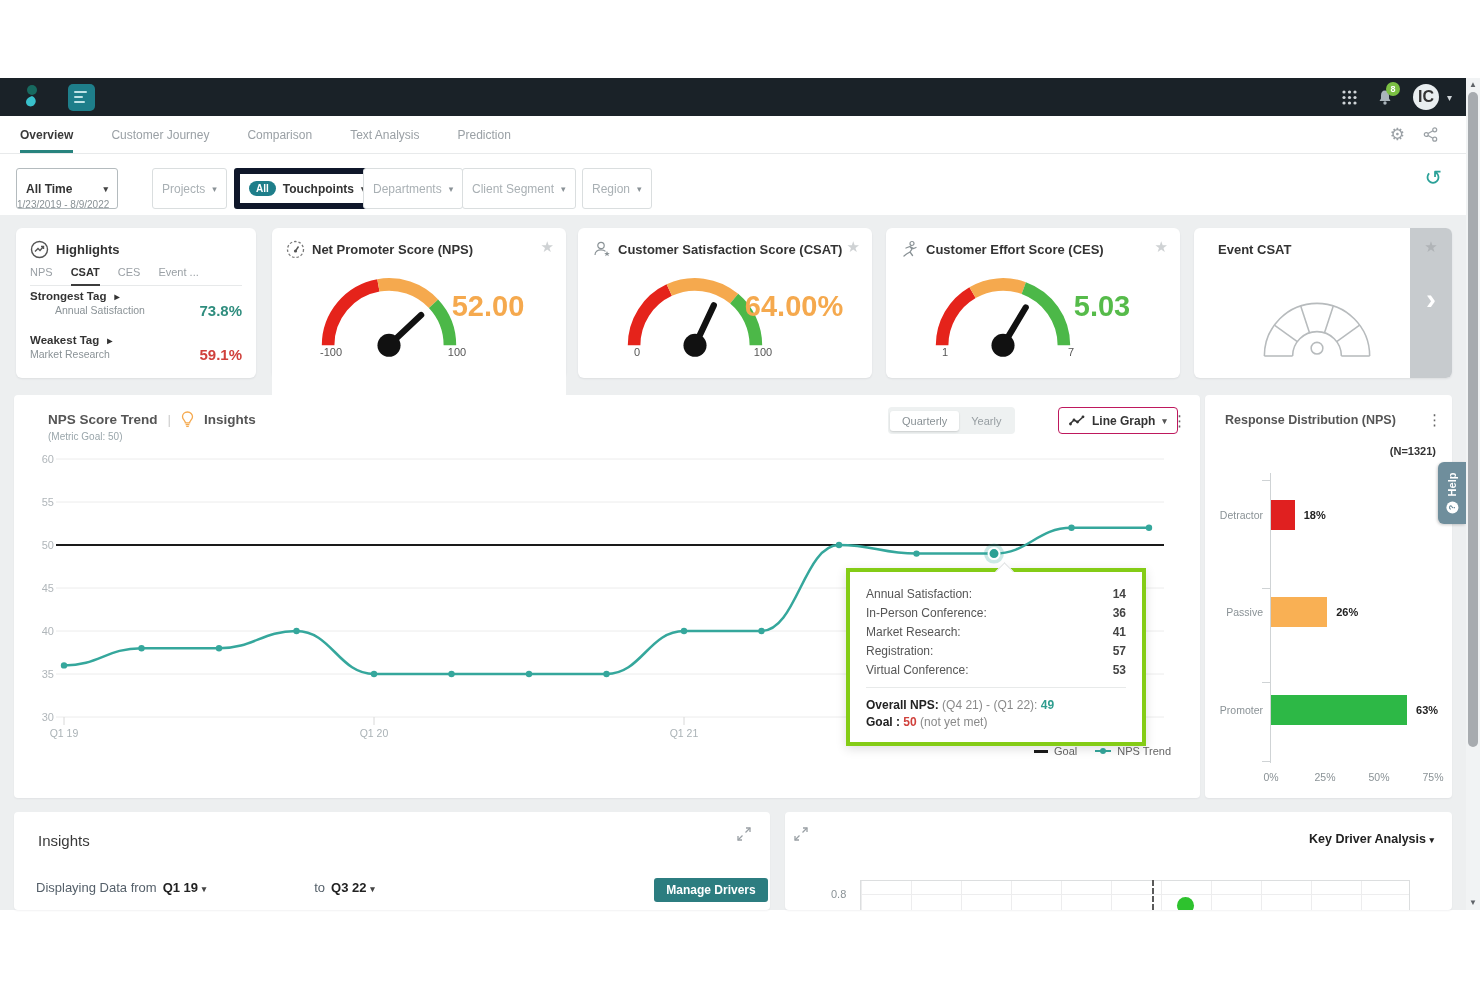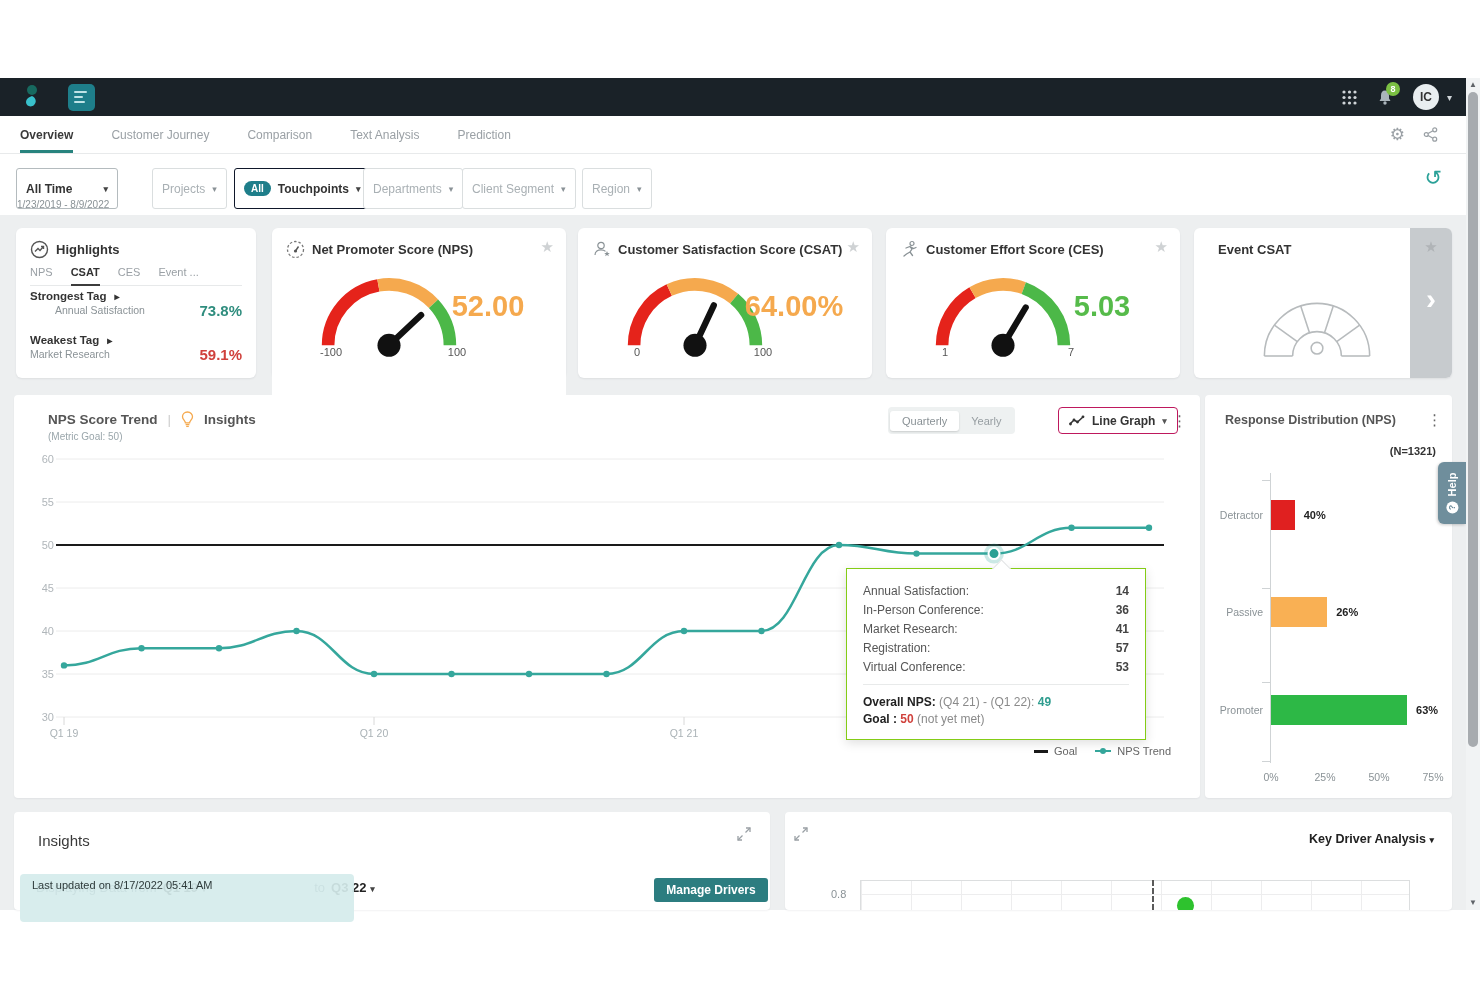--- a/index.html
+++ b/index.html
@@ -7,38 +7,38 @@
 
   
   .navbar { position:absolute; left:0; top:78px; width:1466px; height:38px; background:#1a2228; display:flex; align-items:center; padding:0 14px; }
   .logo-wrap { width:26px; height:28px; position:relative; margin-left:8px; }
   .app-btn { width:27px; height:27px; background:#1e7e8a; border-radius:5px; margin-left:20px; display:flex; flex-direction:column; justify-content:center; gap:3px; padding:0 6px; cursor:pointer; }
   .app-btn i { display:block; height:2px; background:#bfe3e6; border-radius:1px; }
   .app-btn i:nth-child(1){ width:13px; } .app-btn i:nth-child(2){ width:9px; } .app-btn i:nth-child(3){ width:11px; }
   .nav-right { margin-left:auto; display:flex; align-items:center; gap:20px; }
   .bell-wrap { position:relative; }
   .badge { position:absolute; top:-7px; right:-7px; background:#7bc043; color:#fff; font-size:9px; font-weight:bold; width:14px; height:14px; border-radius:50%; display:flex; align-items:center; justify-content:center; }
-  .avatar { width:26px; height:26px; border-radius:50%; background:#e9eef0; color:#333; font-size:12px; font-weight:bold; display:flex; align-items:center; justify-content:center; }
+  .avatar { width:26px; height:26px; border-radius:50%; background:#e9eef0; color:#333; font-size:16px; font-weight:bold; display:flex; align-items:center; justify-content:center; }
   .nav-caret { color:#cfd4d8; font-size:10px; margin-left:-12px; }
 
   
   .tabbar { position:absolute; left:0; top:116px; width:1466px; height:38px; background:#fff; border-bottom:1px solid #e8eaeb; display:flex; align-items:stretch; padding-left:20px; }
   .tab { font-size:12px; color:#9aa0a5; display:flex; align-items:center; margin-right:38px; cursor:pointer; position:relative; }
   .tab.active { color:#3a3a3a; font-weight:bold; }
   .tab.active::after { content:""; position:absolute; left:0; right:0; bottom:0; height:3px; background:#27837e; }
   .tab-actions { margin-left:auto; display:flex; align-items:center; gap:18px; padding-right:28px; }
   .gear { color:#9aa0a5; font-size:17px; cursor:pointer; }
 
   
   .filterbar { position:absolute; left:0; top:154px; width:1466px; height:61px; background:#fff; }
   .fbox { position:absolute; top:14px; height:41px; border-radius:3px; display:flex; align-items:center; padding:0 9px; font-size:12px; gap:7px; cursor:pointer; background:#fff; }
   .fbox .caret { font-size:9px; color:#8a9296; }
   .fbox.primary { border:1px solid #b4bbbe; color:#333; font-weight:bold; }
   .fbox.ghost { border:1px solid #dadedf; color:#a9b0b4; }
-  .fbox.tp { border:1px solid #0f172a; color:#333; font-weight:bold; }
+  .fbox.tp { border:6px solid #0f172a; color:#333; font-weight:bold; }
   .pill { background:#1e7e8a; color:#fff; font-size:10px; font-weight:bold; border-radius:9px; padding:2px 7px; }
   .date-range { position:absolute; left:17px; top:45px; font-size:10px; color:#8a9296; }
   .refresh { position:absolute; right:24px; top:12px; color:#2aa198; font-size:21px; cursor:pointer; }
 
   
   .content-bg { position:absolute; left:0; top:215px; width:1466px; height:695px; background:#edeff0; }
 
   
   .card { position:absolute; top:228px; height:150px; background:#fff; border-radius:6px; box-shadow:0 1px 2px rgba(30,40,45,.08); }
   .card-title { position:absolute; left:40px; top:14px; font-size:13px; font-weight:bold; color:#333; }
@@ -81,21 +81,21 @@
   .graph-select { position:absolute; left:1044px; top:12px; height:27px; border:1px solid #be185d; border-radius:4px; display:flex; align-items:center; gap:7px; padding:0 10px; font-size:12px; font-weight:bold; color:#333; cursor:pointer; background:#fff; }
   .kebab { font-size:15px; color:#666; cursor:pointer; letter-spacing:0; }
   .tp-kebab { position:absolute; left:1158px; top:17px; }
   .trend-legend { position:absolute; left:1020px; top:350px; display:flex; gap:18px; font-size:11px; color:#666; align-items:center; }
   .leg-item { display:flex; align-items:center; gap:6px; cursor:pointer; }
   .leg-goal-swatch { width:14px; height:3px; background:#1a1a1a; }
   .leg-trend-swatch { width:16px; height:2px; background:#35a79c; position:relative; }
   .leg-trend-swatch::after { content:""; position:absolute; left:5px; top:-2px; width:6px; height:6px; border-radius:50%; background:#35a79c; }
 
   
-  .chart-tooltip { position:absolute; left:832px; top:173px; width:300px; background:#fff; border:1px solid #84cc16; box-shadow:0 3px 10px rgba(0,0,0,.13); padding:12px 16px 12px; z-index:5; }
+  .chart-tooltip { position:absolute; left:832px; top:173px; width:300px; background:#fff; border:4px solid #84cc16; box-shadow:0 3px 10px rgba(0,0,0,.13); padding:12px 16px 12px; z-index:5; }
   .chart-tooltip::before { content:""; position:absolute; top:-7px; left:148px; width:12px; height:12px; background:#fff; border-left:1px solid #e2e4e5; border-top:1px solid #e2e4e5; transform:rotate(45deg); }
   .tt-row { display:flex; justify-content:space-between; font-size:12px; color:#555; padding:2.5px 0; }
   .tt-row b { color:#444; font-weight:bold; }
   .tt-sep { border-top:1px solid #e8eaea; margin:8px 0 8px; }
   .tt-line { font-size:12px; color:#8a8a8a; padding:1.5px 0; }
   .tt-line .strong { color:#222; font-weight:bold; }
   .tt-teal { color:#2f9d8f; font-weight:bold; }
   .tt-red { color:#d0413c; font-weight:bold; }
 
   
@@ -477,21 +477,21 @@
   <span class="kebab dist-kebab">⋮</span>
   <span class="dist-n">(N=1321)</span>
   <div id="dist-chart">
       <div class="dist-axis"></div>
       <div class="dist-dash" style="top: 25px;"></div>
       <div class="dist-dash" style="top: 133px;"></div>
       <div class="dist-dash" style="top: 227px;"></div>
       <div class="dist-dash" style="top: 306px;"></div>
       <span class="dist-cat" style="top: 54px;">Detractor</span>
       <div class="dist-bar" style="top: 45px; width: 23.8px; background: rgb(224, 32, 32);"></div>
-      <span class="dist-val" style="left: 98.76px; top: 54px;">40%</span>
+      <span class="dist-val" style="left: 98.76px; top: 54px;">18%</span>
       <span class="dist-cat" style="top: 151px;">Passive</span>
       <div class="dist-bar" style="top: 142px; width: 56.2px; background: rgb(249, 176, 84);"></div>
       <span class="dist-val" style="left: 131.16px; top: 151px;">26%</span>
       <span class="dist-cat" style="top: 249px;">Promoter</span>
       <div class="dist-bar" style="top: 240px; width: 136.1px; background: rgb(45, 184, 70);"></div>
       <span class="dist-val" style="left: 211.08px; top: 249px;">63%</span>
       <span class="dist-tick" style="left: 66px;">0%</span>
       <span class="dist-tick" style="left: 120px;">25%</span>
       <span class="dist-tick" style="left: 174px;">50%</span>
       <span class="dist-tick" style="left: 228px;">75%</span>
@@ -515,21 +515,20 @@
         <line x1="2" y1="14" x2="6.5" y2="9.5"></line>
     </g>
   </svg>
   <div class="ip-row">
     <span>Displaying Data from</span>
     <span class="sel"><span>Q1 19</span> <span class="caret">▾</span></span>
     <span class="ip-gap"></span>
     <span>to</span>
     <span class="sel"><span>Q3 22</span> <span class="caret">▾</span></span>
   </div>
-  <div class="last-updated">Last updated on 8/17/2022 05:41 AM</div>
   <button class="manage-btn">Manage Drivers</button>
 </section>
 
 <section class="driver-panel">
   <svg class="expand-icon" style="left:8px; top:14px;" width="16" height="16" viewBox="0 0 16 16">
     <g stroke="#9aa0a5" stroke-width="1.3" fill="none">
       <polyline points="10,2 14,2 14,6"></polyline>
         <line x1="14" y1="2" x2="9.5" y2="6.5"></line>
       <polyline points="6,14 2,14 2,10"></polyline>
         <line x1="2" y1="14" x2="6.5" y2="9.5"></line>

